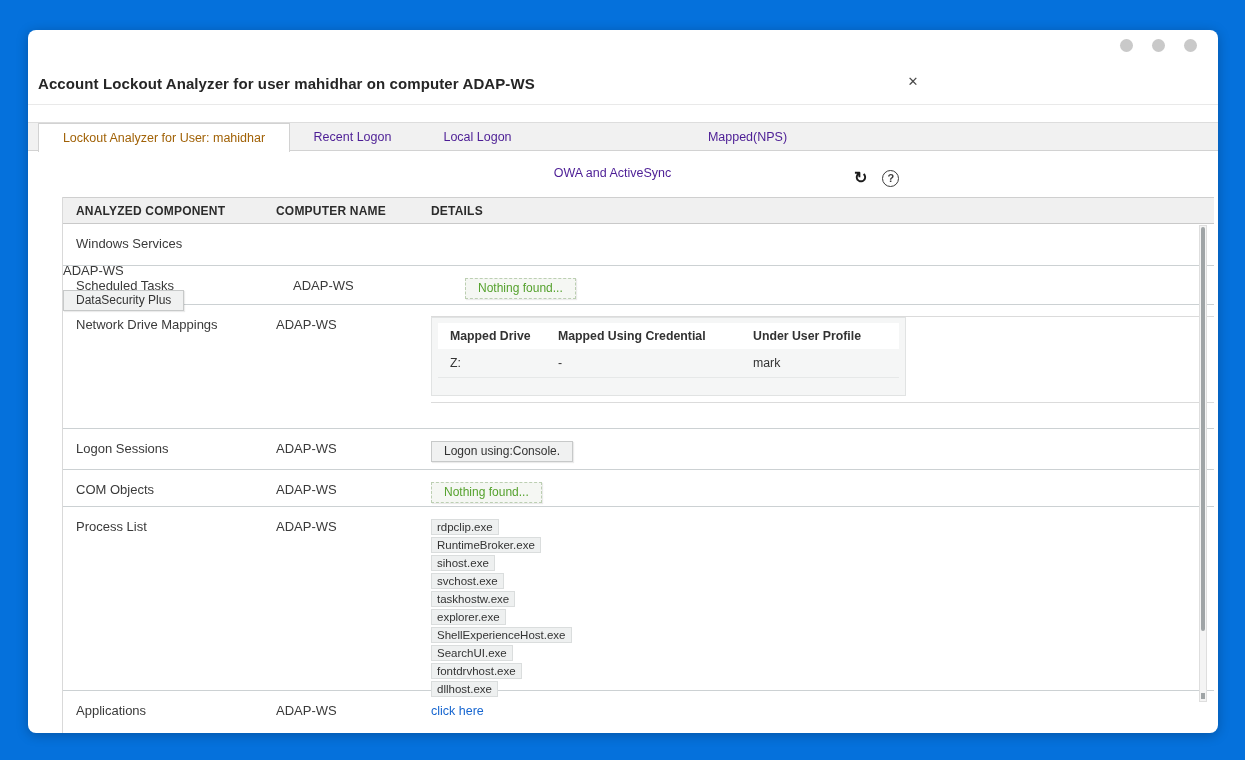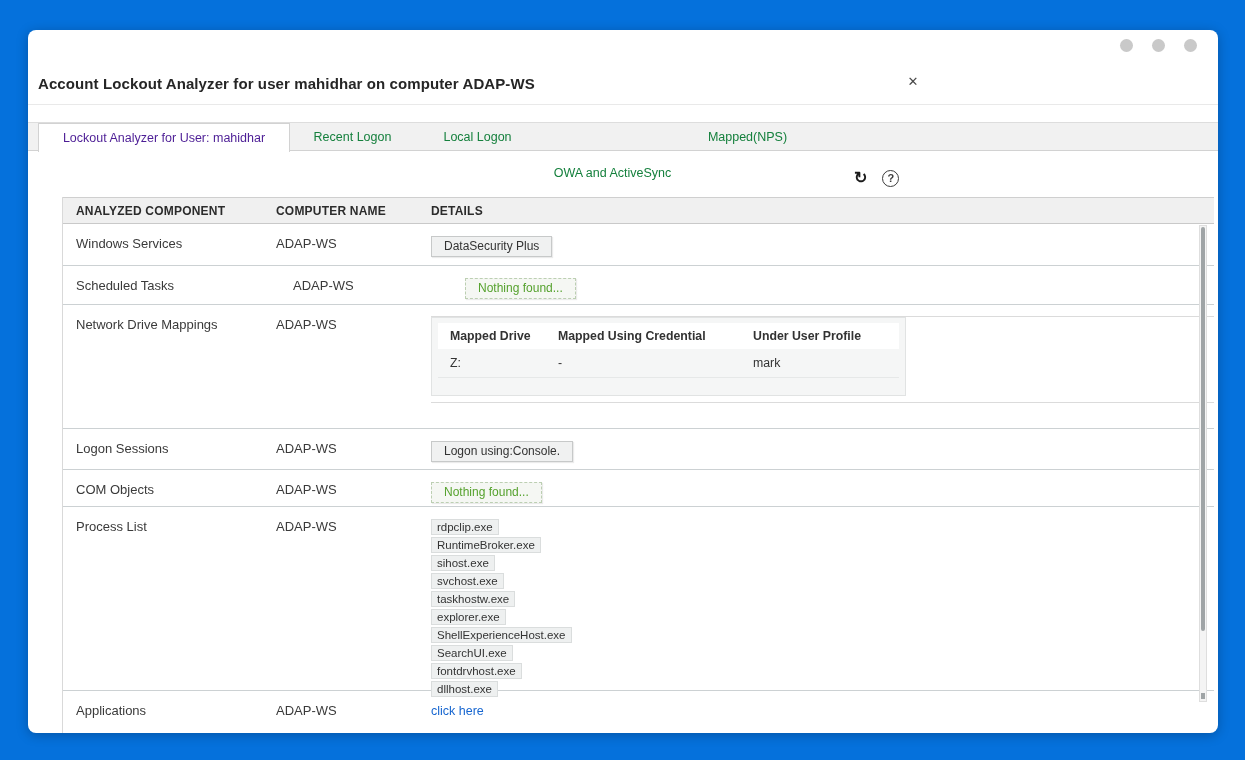--- a/index.html
+++ b/index.html
@@ -27,25 +27,25 @@
   }
   .title-divider { position:absolute; top:74px; left:0; width:100%; border-top:1px solid #e9e9e9; }
 
   .tabbar {
     position:absolute; top:92px; left:0; width:100%; height:29px;
     background:#f1f1f1; border-top:1px solid #dddddd; border-bottom:1px solid #d2d2d2;
     display:flex; align-items:stretch;
   }
   .tab {
     display:flex; align-items:center; justify-content:center;
-    font-size:12.5px; color:#15803d; cursor:pointer; height:28px;
+    font-size:12.5px; color:#4c1d95; cursor:pointer; height:28px;
   }
   .tab.active {
     background:#fff; border:1px solid #d2d2d2; border-bottom:none;
-    margin-left:10px; height:29px; color:#4c1d95;
+    margin-left:10px; height:29px; color:#a16207;
   }
 
   .toolbar-icons { position:absolute; top:139px; left:826px; display:flex; gap:15px; align-items:center; }
   .refresh-ic { font-size:16px; font-weight:bold; color:#1b1b1b; line-height:18px; cursor:pointer; }
   .help-ic {
     width:17px; height:17px; border:1.5px solid #3c3c3c; border-radius:50%;
     font-size:11px; font-weight:bold; color:#3c3c3c; display:flex;
     align-items:center; justify-content:center; cursor:pointer;
   }
 
@@ -54,21 +54,21 @@
     display:flex; height:27px; align-items:center;
     background:#f0f0f0; border-top:1px solid #cfcfcf; border-bottom:1px solid #c9c9c9;
     font-size:12px; font-weight:bold; color:#2c2c2c; letter-spacing:.2px;
   }
   .c1 { width:213px; padding-left:13px; }
   .c2 { width:155px; }
   .c3 { flex:1; min-width:0; }
   .row { display:flex; border-bottom:1px solid #ccd1d3; font-size:13px; color:#3a3a3a; }
   .cell { padding-top:12px; }
   .cell.nopad { padding-top:0; }
-  .r1 { height:42px; } .r2 { height:39px;gap:17px; } .r3 { height:124px; }
+  .r1 { height:42px;flex-direction:column; } .r2 { height:39px;gap:17px; } .r3 { height:124px; }
   .r4 { height:41px; } .r5 { height:37px; } .r6 { height:184px; }
   .r7 { height:64px; border-bottom:1px solid #e3ebe7; }
 
   .badge {
     display:inline-block; background:#f0f1f1; border:1px solid #c7c9c9; color:#333;
     font-size:12px; padding:2px 12px 3px; box-shadow:1px 1px 1px rgba(0,0,0,.08);
   }
   .badge.green { color:#56a22e; border:1px dashed #bccfb2; background:#f5f7f3; }
   .proc {
     display:block; width:max-content; background:#eef0f0; border:1px solid #dadddd;

